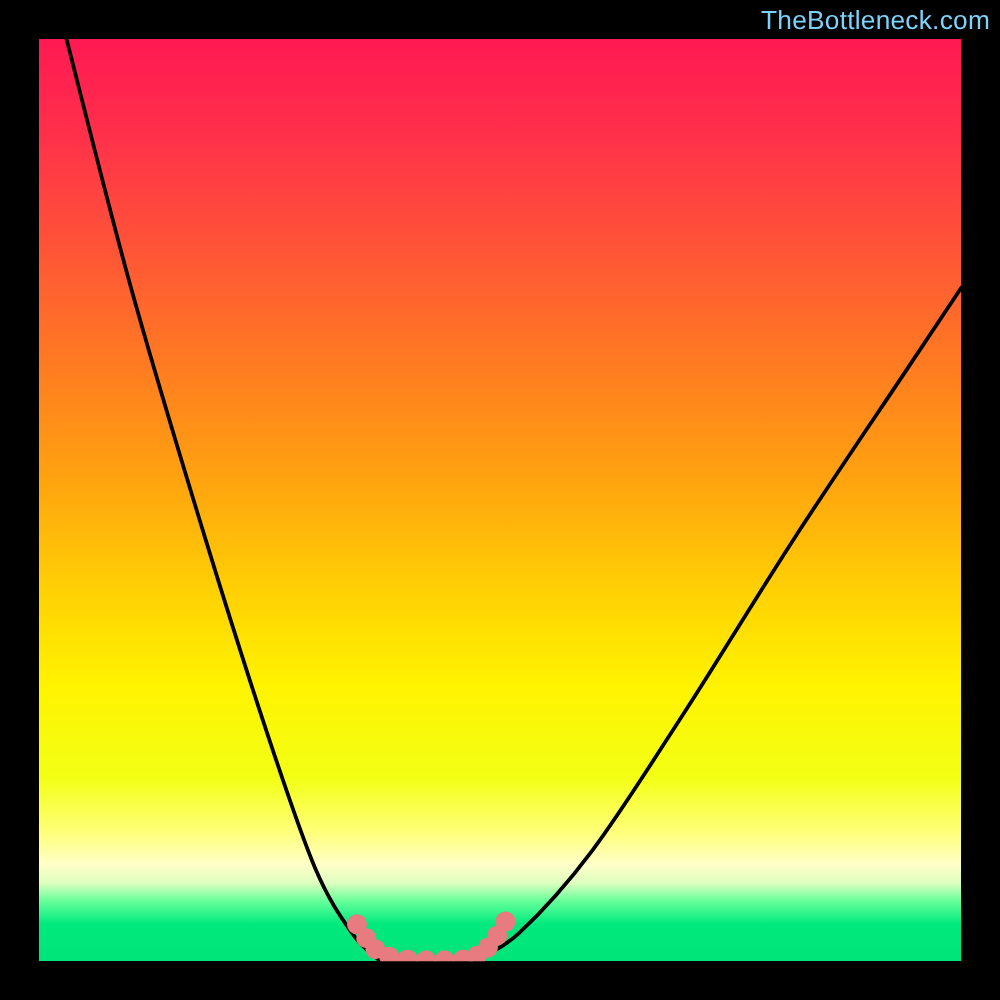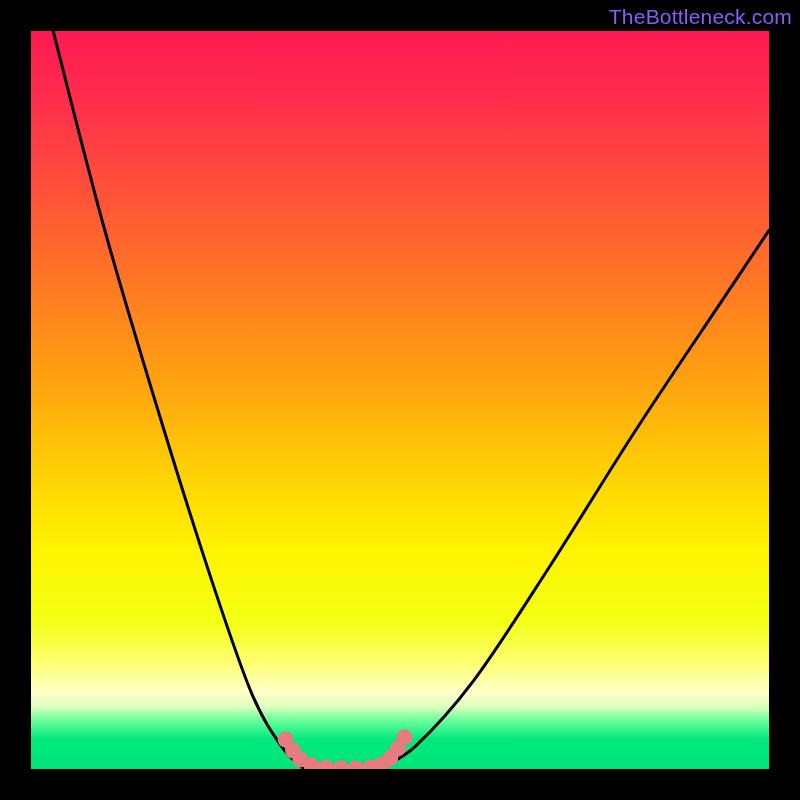--- a/index.html
+++ b/index.html
@@ -23,21 +23,21 @@
     position: absolute;
     left: 0;
     top: 0;
     width: 100%;
     height: 100%;
   }
   .watermark {
     position: absolute;
     top: 5px;
     right: 8px;
-    color: #8b5cf6;
+    color: #7dd3fc;
     font-size: 21px;
     letter-spacing: 0.2px;
     font-weight: 500;
     user-select: none;
   }
   svg.curves {
     position: absolute;
     left: 0;
     top: 0;
     width: 100%;

